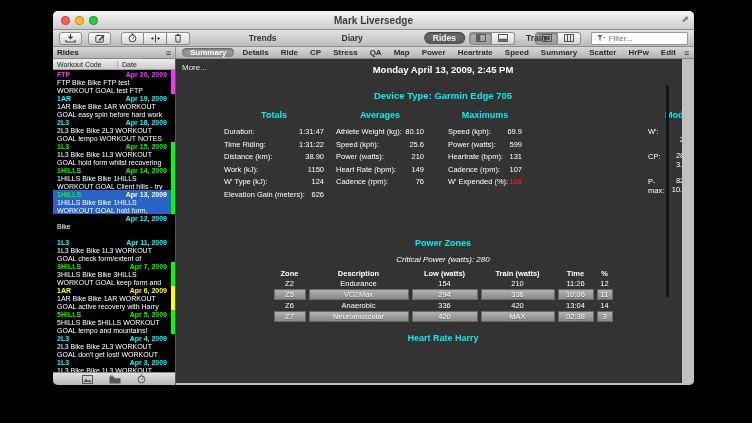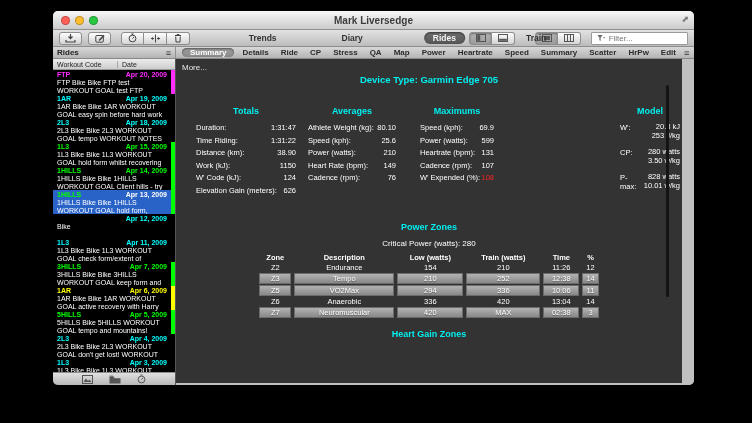--- a/index.html
+++ b/index.html
@@ -77,37 +77,37 @@
   .ride.sel { background:#2a63c8; }
   .ride .l1 { display:flex; justify-content:space-between; font-weight:bold; font-size:7px; }
   .ride .desc { color:#fff; font-size:7px; height:16px; overflow:hidden; }
   .ride .stripe { position:absolute; right:0; top:0; bottom:0; width:4px; }
   .side-foot { height:13px; flex:0 0 13px; background:linear-gradient(#e0e0e0,#b8b8b8);
                border-top:1px solid #8d8d8d; display:flex; align-items:center;
                justify-content:center; gap:16px; color:#555; }
 
   
   .main { flex:1; background:#333; position:relative; color:#fff; overflow:hidden;
-          margin-right:12px; margin-bottom:2px; }
+          margin-right:12px; margin-bottom:2px;padding-left:28px; }
   .more { position:absolute; left:6px; top:4px; font-size:8px; color:#e8e8e8; }
   .ride-date { text-align:center; font-size:9.5px; font-weight:bold; margin-top:5px; }
   .device { text-align:center; font-size:9.5px; font-weight:bold; margin-top:15px; }
   .cyan { color:#00efef; }
 
   .sum-cols { position:relative; height:118px; margin-top:9px; font-size:7.5px; }
-  .sum-col { position:absolute; top:12px; }
+  .sum-col { position:absolute; top:0; }
   .sum-col h3 { font-size:9px; text-align:center; margin-bottom:6px; }
   .mrow { display:flex; justify-content:space-between; line-height:12.5px; white-space:nowrap; }
   .mrow .v.red { color:#ff2222;text-align:right; }
   .model-row { display:flex; justify-content:space-between; margin-bottom:7px; }
   .model-row .ml { max-width:22px; line-height:9px; padding-top:1px; }
   .model-row .mv { text-align:right; line-height:9px; white-space:normal; max-width:42px; }
 
   .zone-sec h3 { text-align:center; font-size:9px; margin-top:10px; }
-  .zone-sub { text-align:center; font-size:8px; margin-top:7px; }
+  .zone-sub { text-align:center; font-size:8px; margin-top:7px;font-style:italic; }
   table.zones { margin:4px auto 0; border-collapse:separate; border-spacing:3px 1px; }
   table.zones th { font-size:7.5px; font-weight:bold; padding:0 3px; }
   table.zones td { font-size:7.5px; text-align:center; height:9px; padding:0 3px; }
   tr.zbtn td { background:linear-gradient(#b2b2b2,#888); border:1px solid #6b6b6b;
                color:#fff; text-shadow:0 1px 1px rgba(0,0,0,.4); }
   .cw-zone{width:32px} .cw-desc{width:100px} .cw-low{width:66px}
   .cw-high{width:74px} .cw-time{width:36px} .cw-pct{width:16px}
 
   .vscroll { position:absolute; right:13px; top:26px; width:3px; height:212px;
              background:#141414; border-radius:2px; }
@@ -355,20 +355,21 @@
           </svg>
         <svg width="9" height="10" viewBox="0 0 9 10">
             <circle cx="4.5" cy="5.5" r="3.4" stroke="#555" fill="none"></circle>
             <path d="M3.4 1h2.2M4.5 5.5 6 4" stroke="#555" fill="none"></path>
           </svg>
       </div>
     </div>
 
     <div class="main">
       <span class="more">More...</span>
+      <div class="ride-date">Monday April 13, 2009, 2:45 PM</div>
       <div class="device cyan">Device Type: Garmin Edge 705</div>
 
       <div class="sum-cols">
           <div class="sum-col" style="left: 20px; width: 100px;">
             <h3 class="cyan">Totals</h3>
             <div class="mrow">
               <span class="ml">Duration:</span>
               <span class="v">1:31:47</span>
             </div>
             <div class="mrow">
@@ -377,21 +378,21 @@
             </div>
             <div class="mrow">
               <span class="ml">Distance (km):</span>
               <span class="v">38.90</span>
             </div>
             <div class="mrow">
               <span class="ml">Work (kJ):</span>
               <span class="v">1150</span>
             </div>
             <div class="mrow">
-              <span class="ml">W' Code (kJ):</span>
+              <span class="ml">W' Type (kJ):</span>
               <span class="v">124</span>
             </div>
             <div class="mrow">
               <span class="ml">Elevation Gain (meters):</span>
               <span class="v">626</span>
             </div>
           </div>
           <div class="sum-col" style="left: 132px; width: 88px;">
             <h3 class="cyan">Averages</h3>
             <div class="mrow">
@@ -479,28 +480,20 @@
               </tr>
             </thead>
           <tbody>
               <tr>
                 <td class="cw-zone">Z2</td>
                 <td class="cw-desc">Endurance</td>
                 <td class="cw-low">154</td>
                 <td class="cw-high">210</td>
                 <td class="cw-time">11:26</td>
                 <td class="cw-pct">12</td>
-              </tr>
-              <tr class="zbtn">
-                <td class="cw-zone">Z3</td>
-                <td class="cw-desc">Tempo</td>
-                <td class="cw-low">210</td>
-                <td class="cw-high">252</td>
-                <td class="cw-time">12:38</td>
-                <td class="cw-pct">14</td>
               </tr>
               <tr class="zbtn">
                 <td class="cw-zone">Z5</td>
                 <td class="cw-desc">VO2Max</td>
                 <td class="cw-low">294</td>
                 <td class="cw-high">336</td>
                 <td class="cw-time">10:06</td>
                 <td class="cw-pct">11</td>
               </tr>
               <tr>
@@ -517,20 +510,20 @@
                 <td class="cw-low">420</td>
                 <td class="cw-high">MAX</td>
                 <td class="cw-time">02:38</td>
                 <td class="cw-pct">3</td>
               </tr>
             </tbody>
         </table>
       </div>
 
       <div class="zone-sec">
-        <h3 class="cyan">Heart Gain Zones</h3>
+        <h3 class="cyan">Heart Rate Harry</h3>
 
       </div>
 
       <div class="vscroll"></div>
     </div>
   </div>
 </div>
 
 </body></html>

